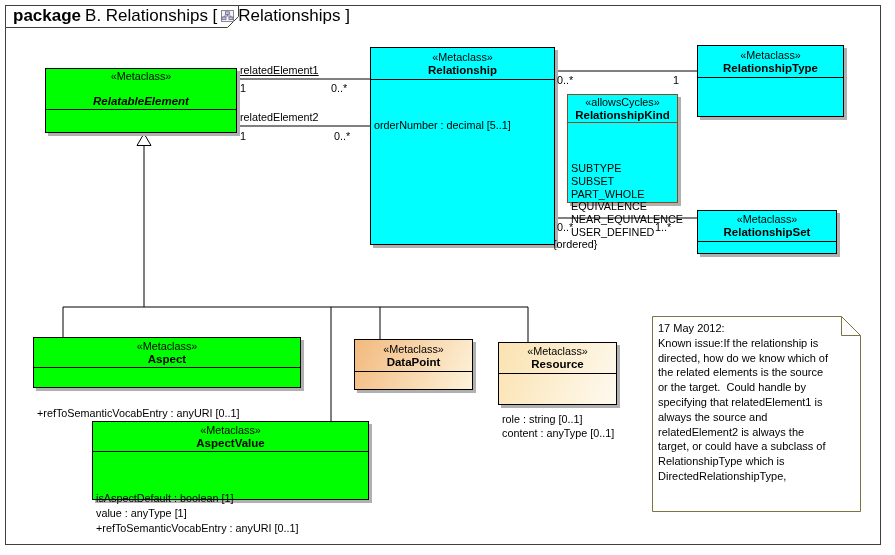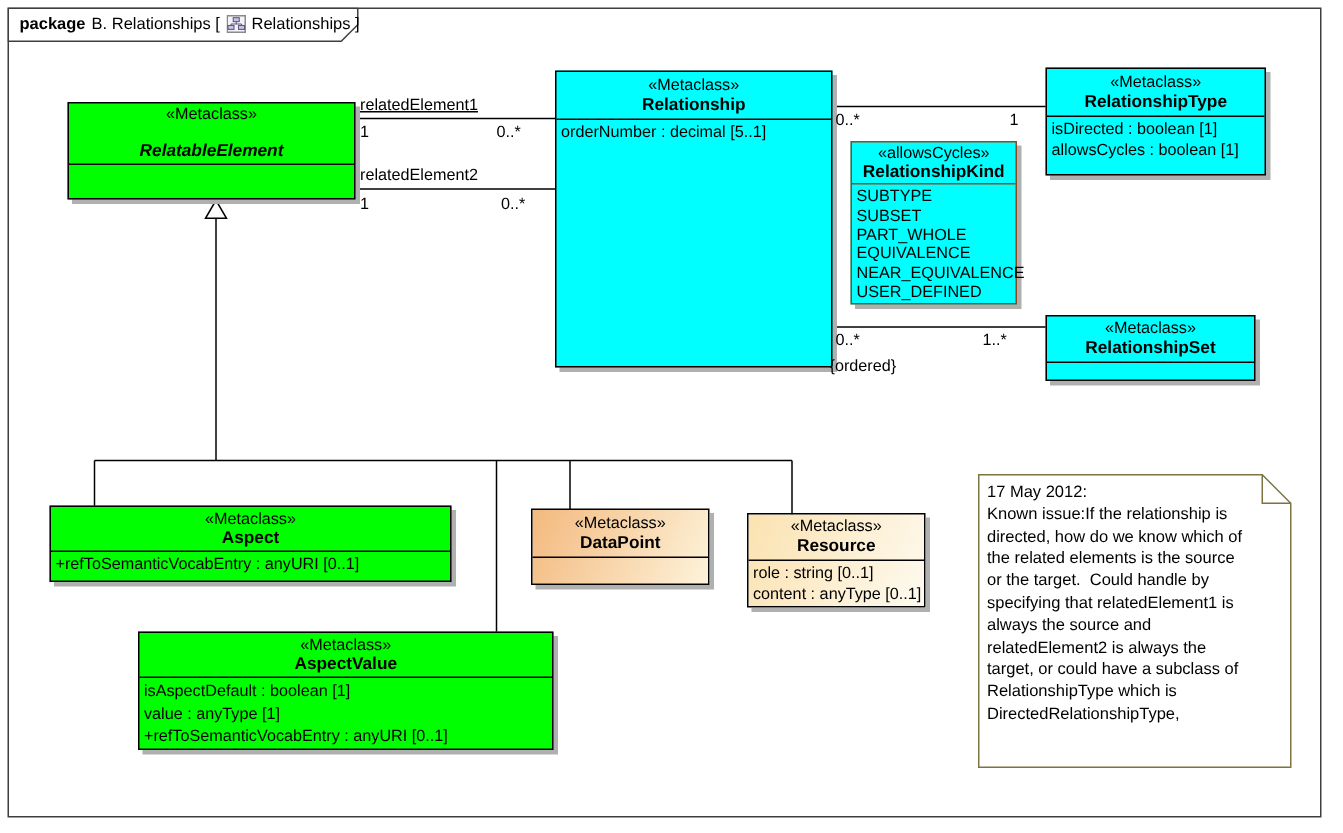--- a/index.html
+++ b/index.html
@@ -8,21 +8,21 @@
   #screen { position: relative; width: 895px; height: 555px; background: #fff; overflow: hidden; }
 
   #frame { position: absolute; left: 5px; top: 5px; width: 876px; height: 540px;
            border: 1px solid #3f3f3f; }
 
   #wires { position: absolute; left: 0; top: 0; width: 895px; height: 555px; }
   #wires line { stroke: var(--line, #000); stroke-width: 1; }
   #wires polygon { fill: #fff; stroke: var(--line, #000); stroke-width: 1; }
 
   .cls { position: absolute; border: 1px solid #000; display: flex; flex-direction: column;
-         box-shadow: 3px 3px 0 var(--shadow, #b0b0b0); }
+         box-shadow: 3px 3px 0 var(--shadow, #b0b0b0); gap: 37px; }
   .cls .title { display: flex; flex-direction: column; align-items: center; justify-content: center;
                 border-bottom: 1px solid #000; line-height: 13px; flex: 0 0 auto; }
   .stereo { font-size: 10.8px; }
   .cname  { font-size: 11.5px; font-weight: bold; }
   .italic { font-style: italic; margin-top: 12px; }
   .attrs  { font-size: 10.8px; line-height: 13.5px; padding: 2px 3px; text-align: left; white-space: nowrap; }
   .attrs-tall { line-height: 15px; }
   .literals { font-size: 10.8px; line-height: 12.8px; padding: 2px 3px; white-space: nowrap; }
 
   .green { background: var(--class-green, #00ff00); }
@@ -36,21 +36,21 @@
 
   .note-wrap { position: absolute; left: 651px; top: 315px; width: 212px; height: 198px; }
   .note-outline { fill: #fff; stroke: var(--note-border, #7c7342); stroke-width: 1; }
   .note-fold { fill: none; stroke: var(--note-border, #7c7342); stroke-width: 1; }
   .note-text { position: absolute; left: 7px; top: 6px; width: 200px; font-size: 11px;
                line-height: 14.8px; white-space: pre-wrap; }
 
   .tab-wrap { position: absolute; left: 5px; top: 5px; width: 236px; height: 24px; }
   .tab-outline { fill: #fff; stroke: #3f3f3f; stroke-width: 1; }
   .tab-text { position: absolute; left: 8px; top: 0; height: 22px; display: flex; align-items: center;
-              gap: 4px; font-size: 11px; white-space: nowrap; }
+              gap: 4px; font-size: 17px; white-space: nowrap; }
   .kw { font-weight: bold; }
   .tab-icon { display: inline-flex; }
 </style>
 </head>
 <body>
 
 <div id="screen">
 
   <div id="frame"></div>
 
@@ -98,24 +98,20 @@
       <div>EQUIVALENCE</div>
       <div>NEAR_EQUIVALENCE</div>
       <div>USER_DEFINED</div>
     </div>
   </div>
 
   <div class="cls cyan" style="left:697px; top:45px; width:147px; height:72px;">
     <div class="title" style="height:32px;">
       <span class="stereo">«Metaclass»</span>
       <span class="cname">RelationshipType</span>
-    </div>
-    <div class="attrs">
-      <div>isDirected : boolean [1]</div>
-      <div>allowsCycles : boolean [1]</div>
     </div>
   </div>
 
   <div class="cls cyan" style="left:697px; top:210px; width:140px; height:44px;">
     <div class="title" style="height:31px;">
       <span class="stereo">«Metaclass»</span>
       <span class="cname">RelationshipSet</span>
     </div>
     <div class="attrs"></div>
   </div>

